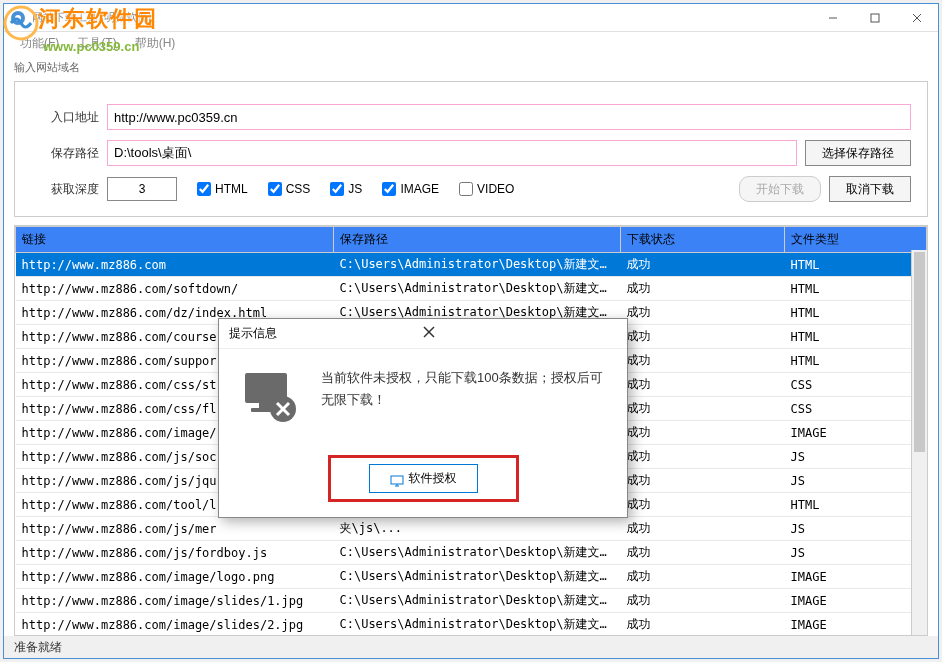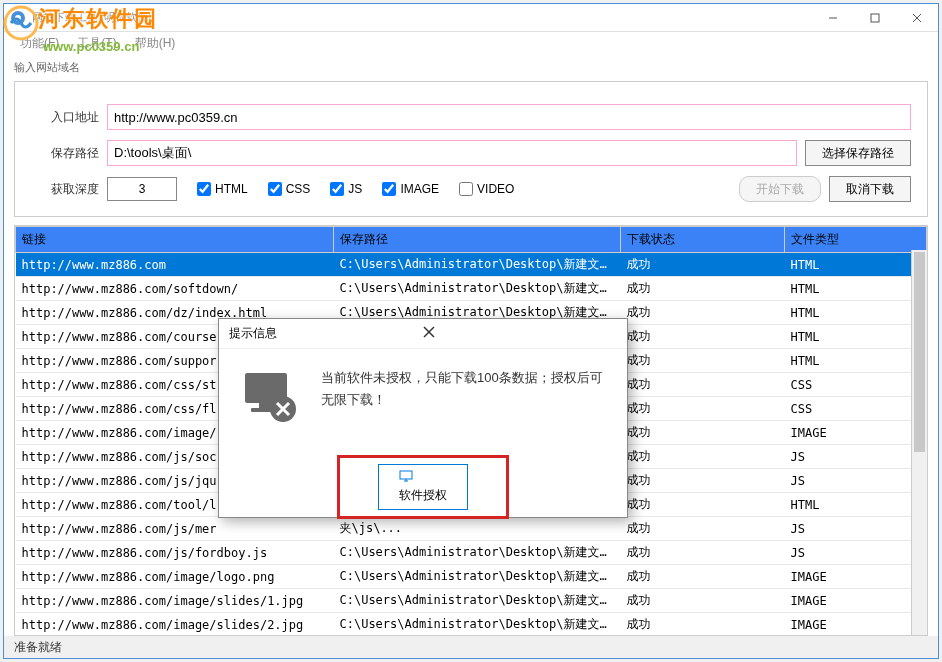--- a/index.html
+++ b/index.html
@@ -49,21 +49,21 @@
 .dialog-overlay { position: absolute; top: 0; left: 0; right: 0; bottom: 0; z-index: 50; }
 .dialog { position: absolute; left: 218px; top: 318px; width: 410px; height: 200px; background: #fff; border: 1px solid #888; box-shadow: 4px 4px 12px rgba(0,0,0,0.3); }
 .dialog-title { height: 30px; display: flex; align-items: center; padding: 0 10px; border-bottom: 1px solid #eee; }
 .dialog-title span { flex: 1; font-size: 12px; }
 .dialog-close { font-size: 16px; cursor: pointer; padding: 2px 6px; }
 .dialog-body { display: flex; padding: 18px 20px; }
 .dialog-icon { width: 64px; height: 64px; margin-right: 18px; flex-shrink: 0; }
 .dialog-msg { font-size: 13px; line-height: 1.7; color: #333; }
 .dialog-footer { text-align: center; padding: 6px; }
 .dialog-btn-wrap { display: inline-block; border: 3px solid #d52424; padding: 6px 38px; }
-.dialog-btn { border: 1px solid #0078d7; background: #fff; padding: 5px 20px; display: inline-flex; align-items: flex-start; gap: 5px; font-size: 12px; flex-direction: column; }
+.dialog-btn { border: 1px solid #0078d7; background: #fff; padding: 5px 20px; display: inline-flex; align-items: flex-end; gap: 5px; font-size: 12px; }
 .dialog-btn svg { width: 14px; height: 12px; }
 </style>
 </head>
 <body>
 
 <div class="window">
 
   <div class="titlebar">
     <svg class="app-icon" viewBox="0 0 16 16">
         <circle cx="8" cy="8" r="7" fill="#4a90d6"></circle>

